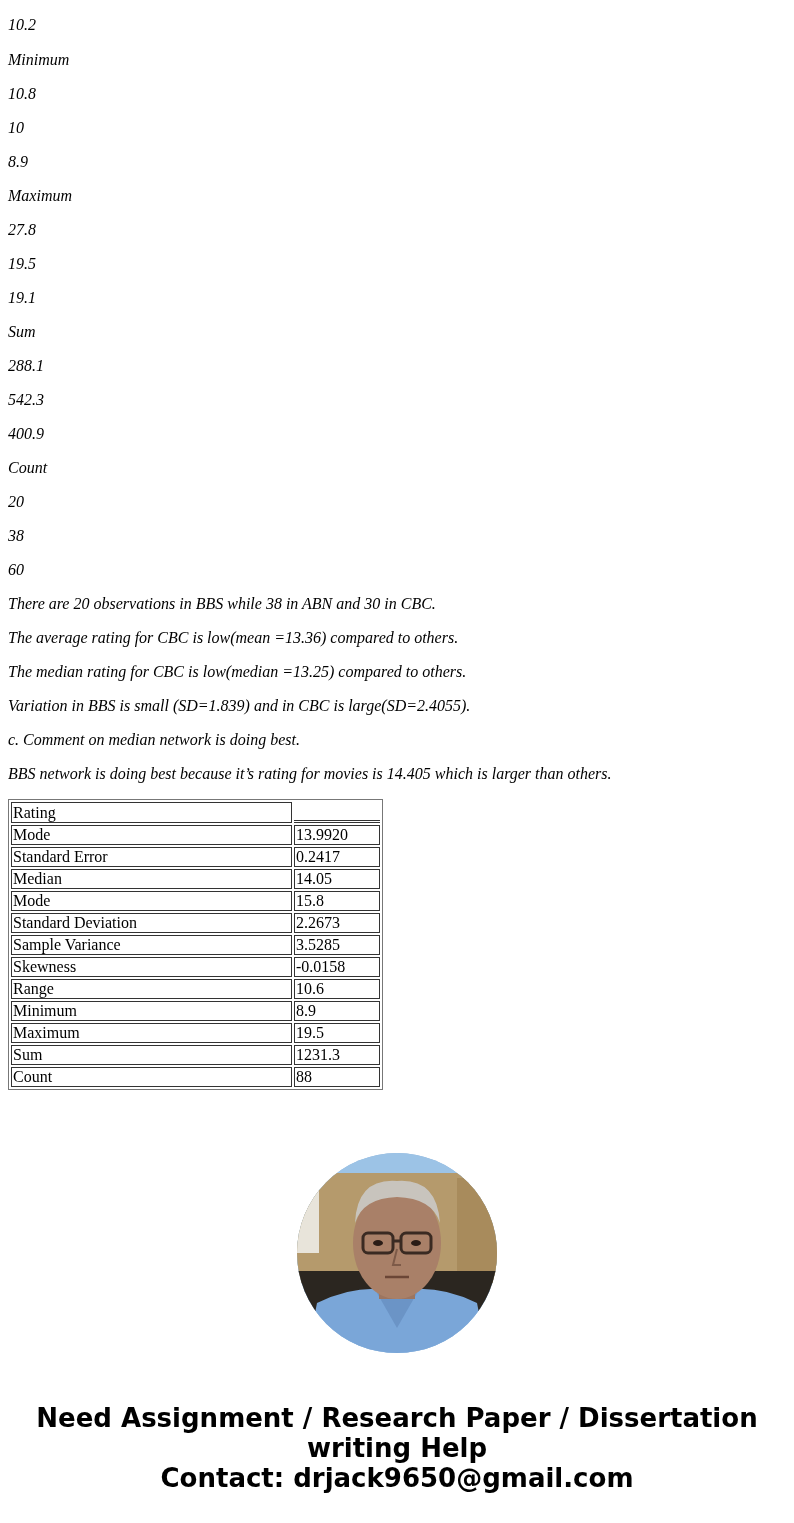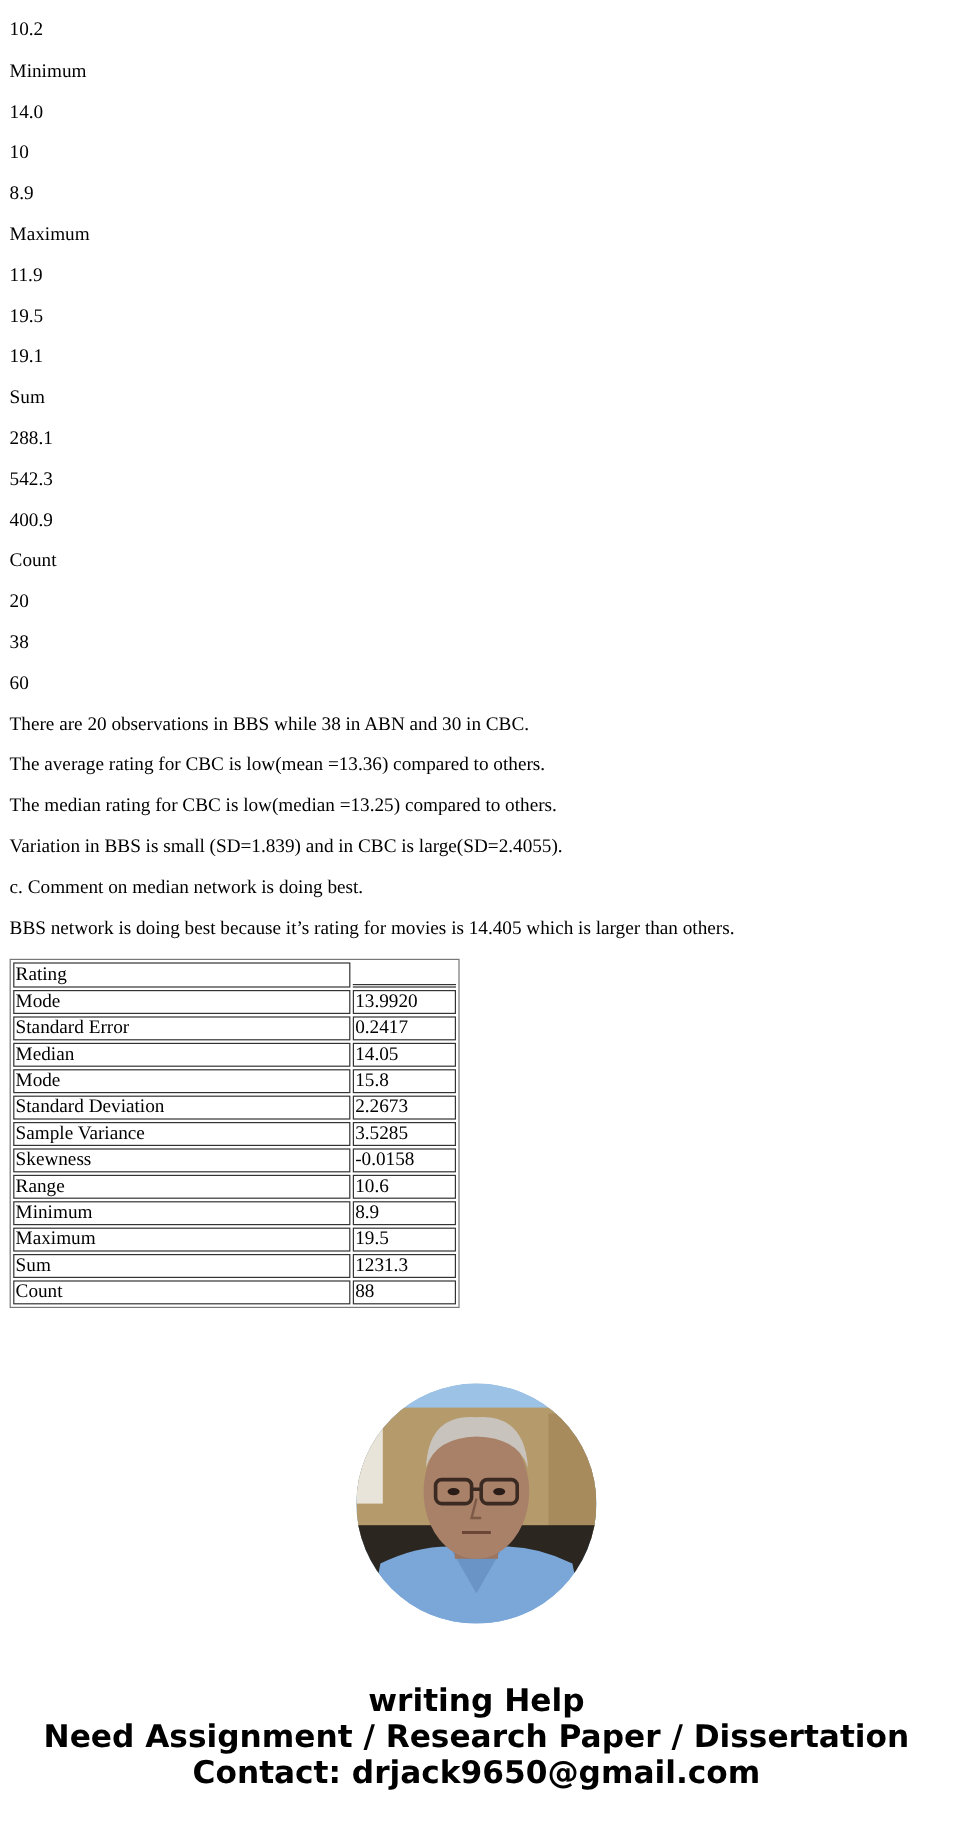--- a/index.html
+++ b/index.html
@@ -14,20 +14,21 @@
       font-family: "Liberation Serif", serif;
       font-size: 16px;
       color: #000;
       overflow: hidden;
     }
     .content {
       position: absolute;
       left: 8px;
       top: 0;
       width: 778px;
+      font-style: italic;
     }
     .para {
       margin: 0;
       height: 34px;
       line-height: 18px;
       padding-top: 17px;
       box-sizing: border-box;
       white-space: nowrap;
     }
     .para:first-child { padding-top: 16px; }
@@ -79,25 +80,25 @@
       color: #000;
     }
     .banner div { white-space: nowrap; }
   </style>
 </head>
 <body>
 
 <div class="content">
   <p class="para">10.2</p>
   <p class="para">Minimum</p>
-  <p class="para">14.0</p>
+  <p class="para">10.8</p>
   <p class="para">10</p>
   <p class="para">8.9</p>
   <p class="para">Maximum</p>
-  <p class="para">11.9</p>
+  <p class="para">27.8</p>
   <p class="para">19.5</p>
   <p class="para">19.1</p>
   <p class="para">Sum</p>
   <p class="para">288.1</p>
   <p class="para">542.3</p>
   <p class="para">400.9</p>
   <p class="para">Count</p>
   <p class="para">20</p>
   <p class="para">38</p>
   <p class="para">60</p>
@@ -191,16 +192,16 @@
 
     <ellipse cx="81" cy="90" rx="5" ry="3" fill="#2a1c16"></ellipse>
     <ellipse cx="119" cy="90" rx="5" ry="3" fill="#2a1c16"></ellipse>
 
     <path d="M100 96 L96 112 L104 112" fill="none" stroke="#7d5a48" stroke-width="2"></path>
     <line x1="88" y1="124" x2="112" y2="124" stroke="#6b4636" stroke-width="2.5"></line>
   </svg>
 </div>
 
 <div class="banner">
+  <div>Need Assignment / Research Paper / Dissertation</div>
   <div>writing Help</div>
-  <div>Need Assignment / Research Paper / Dissertation</div>
   <div>Contact: drjack9650@gmail.com</div>
 </div>
 
 </body></html>

